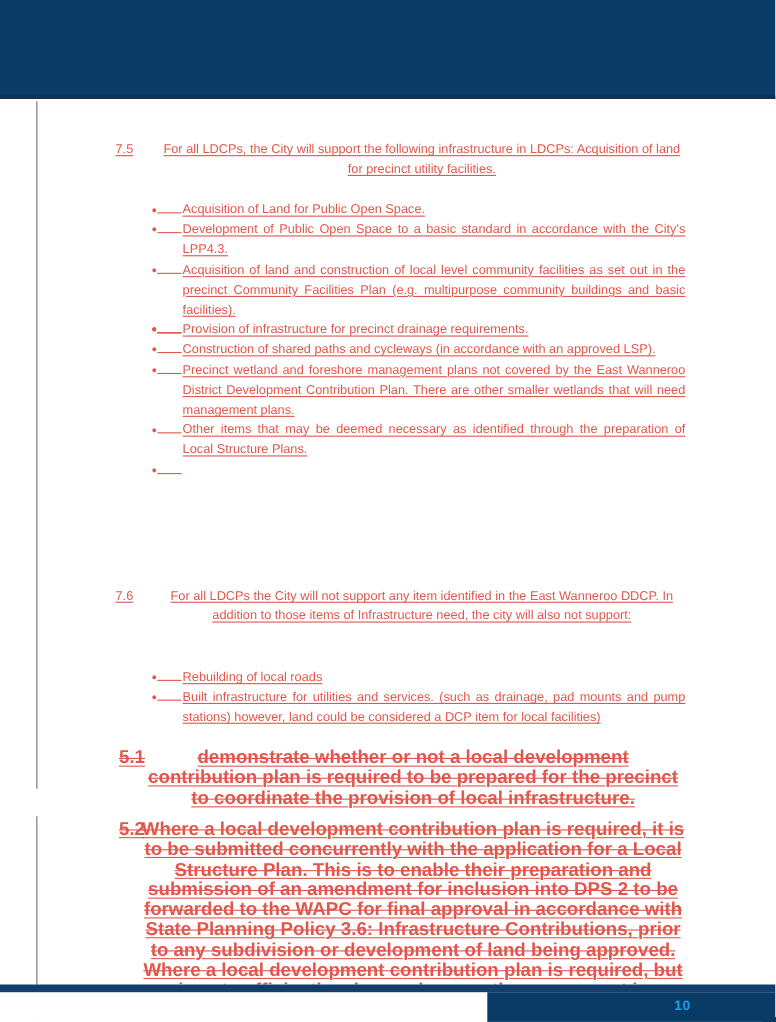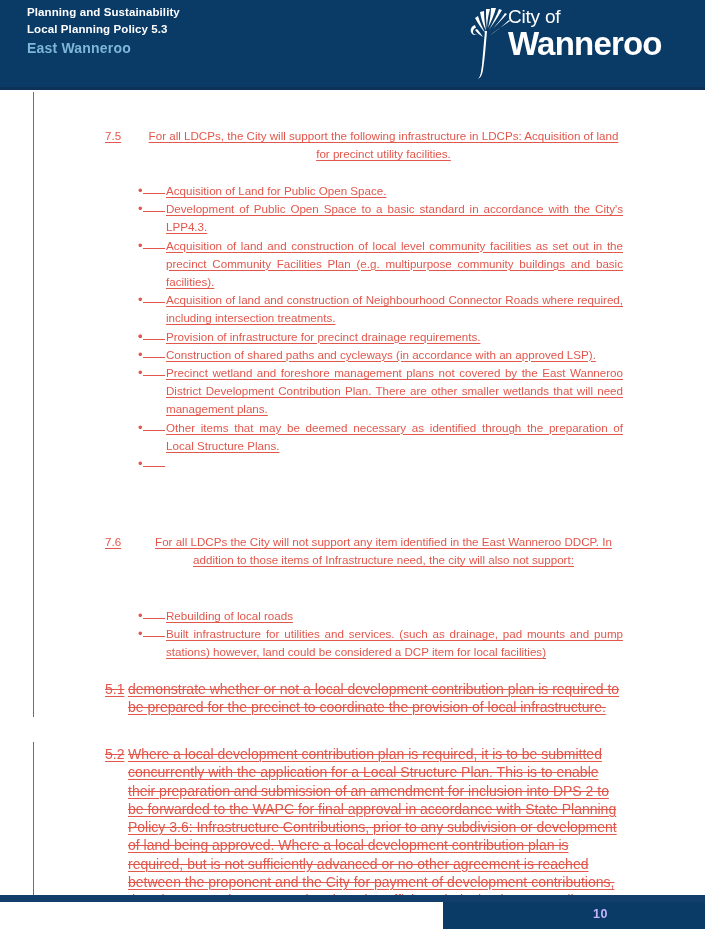--- a/index.html
+++ b/index.html
@@ -187,23 +187,24 @@
     width: 22px;
     height: 1px;
     background: #e2574c;
   }
 
   
   .del-clause {
     position: absolute;
     left: 105px;
     width: 518px;
-    font-size: 14px;
+    font-size: 17px;
     line-height: 18.3px;
-    text-align: left;
+    text-align: center;
+    font-weight: bold;
   }
   .del-clause .num {
     position: absolute;
     left: 0;
     width: 30px;
   }
   .del-clause .body {
     display: block;
     margin-left: 23px;
   }
@@ -227,59 +228,34 @@
   #footer-block {
     position: absolute;
     left: 443px;
     top: 7px;
     width: 262px;
     height: 27px;
     background: #0a3a66;
   }
   #footer-pageno {
     position: absolute;
-    left: 150px;
+    left: 170px;
     top: 5px;
-    color: #c4b5fd;
+    color: #0ea5e9;
     font-size: 12.5px;
     font-weight: bold;
     letter-spacing: 0.5px;
   }
 </style>
 </head>
 <body>
 
 <div id="header-banner">
 
-  <div id="header-titles">
-    <div class="hdr-line1">Planning and Sustainability</div>
-    <div class="hdr-line2">Local Planning Policy 5.3</div>
-    <div class="hdr-line3">East Wanneroo</div>
-  </div>
-
-  <div id="logo-block">
-    <svg id="logo-mark" viewBox="0 0 46 72" aria-hidden="true">
-      <g fill="#ffffff">
-        <path d="M30 1 C28 8 25 15 22 21 C24 13 25 6 25 1 Z"></path>
-        <path d="M36 3 C32 10 27 17 23 23 C27 15 31 8 33 2 Z"></path>
-        <path d="M41 7 C35 14 28 20 23 26 C29 19 35 13 39 6 Z"></path>
-        <path d="M44 14 C37 19 29 24 23 29 C30 24 37 19 43 13 Z"></path>
-        <path d="M24 2 C22 9 21 16 21 22 C20 15 20 8 20 2 Z"></path>
-        <path d="M18 4 C18 11 19 18 20 24 C17 18 15 11 14 5 Z"></path>
-        <path d="M12 9 C14 16 17 22 20 27 C16 22 12 17 9 11 Z"></path>
-        <path d="M21 24 C20 36 19 50 17 63 C16 69 14 71 12 72 C15 69 15 64 16 58 C17 46 18 34 19 24 Z"></path>
-        <path d="M9 18 C6 19 4 22 5 25 C6 28 9 29 11 27 C9 28 7 27 7 25 C7 23 8 21 10 21 Z"></path>
-        <path d="M11 22 C13 24 15 27 17 30 C14 28 11 26 9 23 Z"></path>
-      </g>
-    </svg>
-    <div id="logo-words">
-      <div class="logo-cityof">City of</div>
-      <div class="logo-wanneroo">Wanneroo</div>
-    </div>
-  </div>
+
 </div>
 
 <div id="page-body">
 
   <div class="change-bar" id="change-bar-1"></div>
   <div class="change-bar" id="change-bar-2"></div>
 
   <div id="content">
 
     <div class="clause" style="top:37px;">
@@ -299,21 +275,20 @@
         <span class="ins">Development of Public Open Space to a basic standard in accordance with the City's LPP4.3. </span>
       </li>
       <li>
         <span class="dot">•</span>
         <span class="dash"></span>
         <span class="ins">Acquisition of land and construction of local level community facilities as set out in the precinct Community Facilities Plan (e.g. multipurpose community buildings and basic facilities). </span>
       </li>
       <li>
         <span class="dot">•</span>
         <span class="dash"></span>
-        <span class="ins">Acquisition of land and construction of Neighbourhood Connector Roads where required, including intersection treatments. </span>
       </li>
       <li class="nojust">
         <span class="dot">•</span>
         <span class="dash"></span>
       </li>
       <li class="nojust">
         <span class="dot">•</span>
         <span class="dash"></span>
         <span class="ins">Provision of infrastructure for precinct drainage requirements. </span>
       </li>

